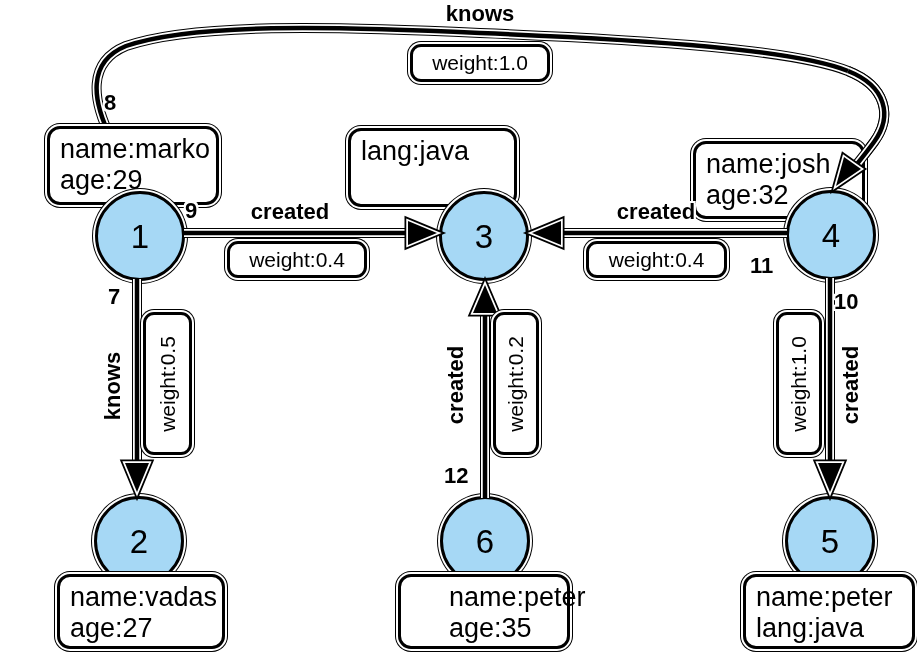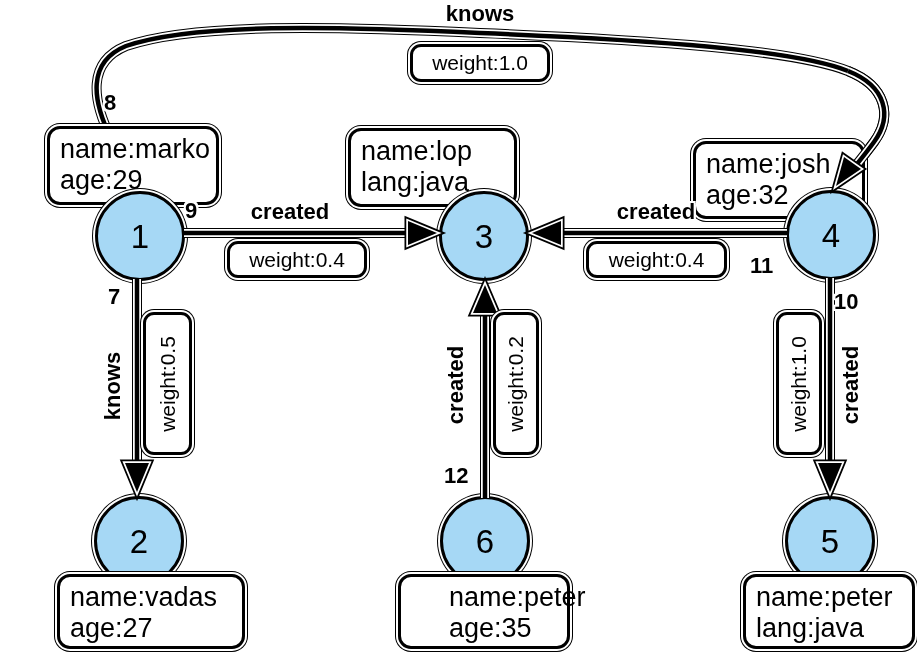--- a/index.html
+++ b/index.html
@@ -114,21 +114,20 @@
       <path d="M 111 138 C 92 100, 87 62, 126 46 C 192 23, 330 26, 480 33 C 655 40, 795 50, 848 71 C 886 86, 893 116, 874 142 C 866 153, 857 164, 849 174" fill="none" stroke="#fff" stroke-width="8"></path>
       <path d="M 111 138 C 92 100, 87 62, 126 46 C 192 23, 330 26, 480 33 C 655 40, 795 50, 848 71 C 886 86, 893 116, 874 142 C 866 153, 857 164, 849 174" fill="none" stroke="#000" stroke-width="4.5"></path>
     </g>
   </svg>
 
   <div class="pbox" style="left:3px; top:126px; width:172px; height:79px;margin-left:44px;">
     <div>name:marko</div>
     <div>age:29</div>
   </div>
   <div class="pbox" style="left:348px; top:128px; width:169px; height:79px;">
-    <div>name:lop</div>
     <div>lang:java</div>
   </div>
   <div class="pbox" style="left:693px; top:141px; width:172px; height:78px;">
     <div>name:josh</div>
     <div>age:32</div>
   </div>
 
   <div class="vcircle" style="left:95px;  top:191px;">
       <span class="vid">1</span>
     </div>
@@ -141,21 +140,21 @@
   <div class="vcircle" style="left:786px; top:190px;">
       <span class="vid">4</span>
     </div>
   <div class="vcircle" style="left:785px; top:496px;">
       <span class="vid">5</span>
     </div>
   <div class="vcircle" style="left:440px; top:496px;">
       <span class="vid">6</span>
     </div>
 
-  <div class="pbox front" style="left:57px; top:574px; width:188px; height:75px;">
+  <div class="pbox front" style="left:57px; top:574px; width:168px; height:75px;">
     <div>name:vadas</div>
     <div>age:27</div>
   </div>
   <div class="pbox front" style="left:398px; top:574px; width:172px; height:75px;padding-left:48px;">
     <div>name:peter</div>
     <div>age:35</div>
   </div>
   <div class="pbox front" style="left:743px; top:574px; width:172px; height:75px;">
     <div>name:peter</div>
     <div>lang:java</div>

